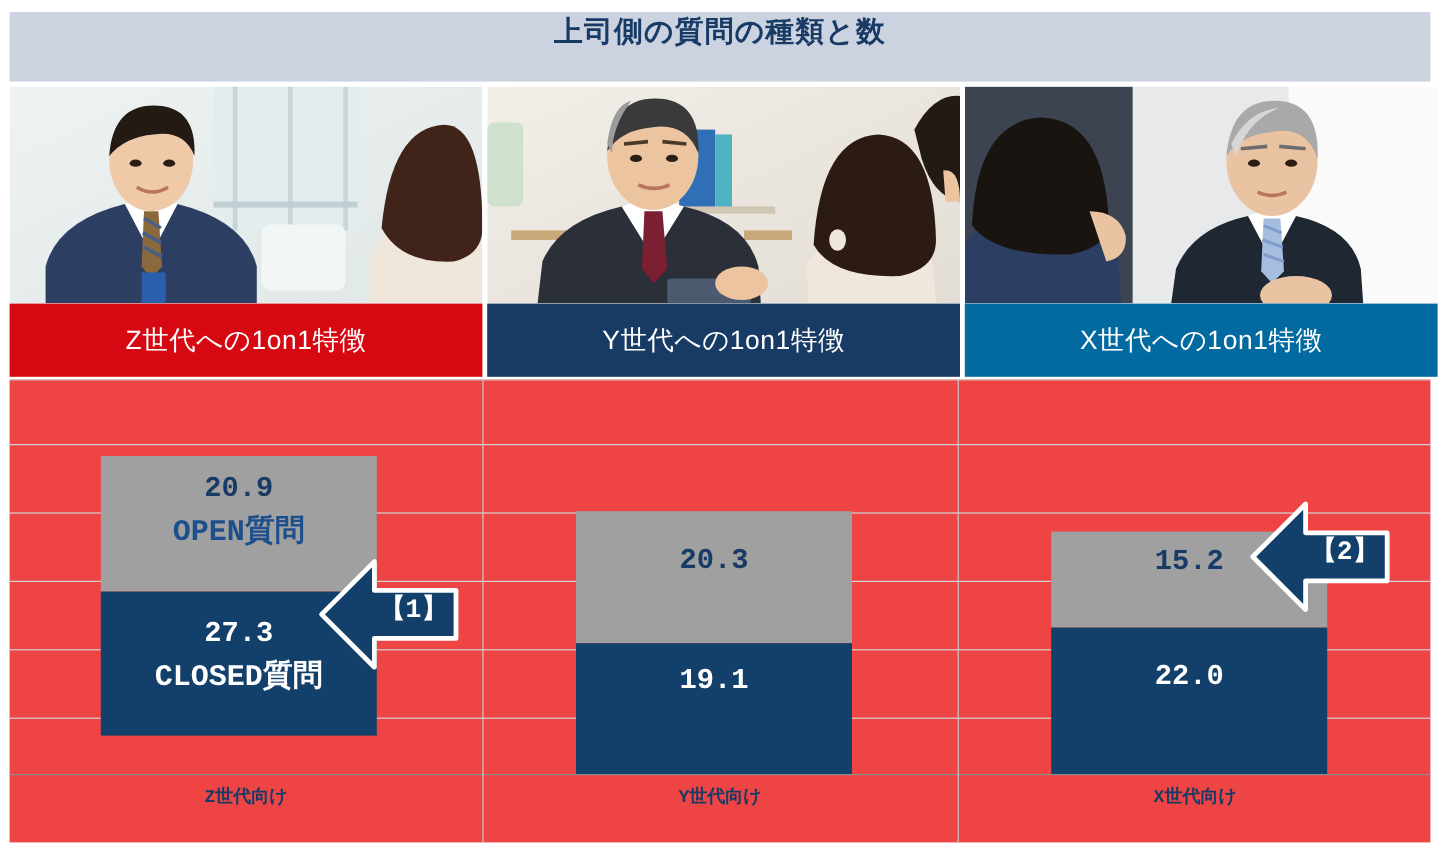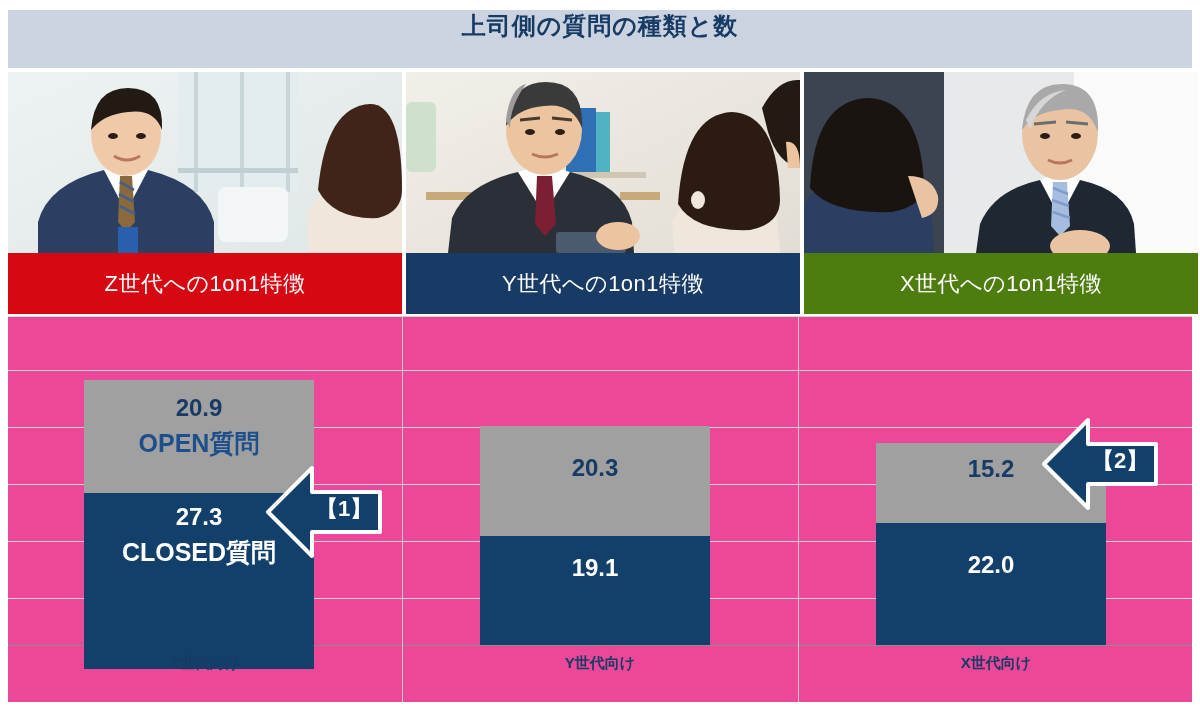--- a/index.html
+++ b/index.html
@@ -30,21 +30,22 @@
 
   .banner{
     position:absolute;left:0;bottom:0;width:394px;height:61px;
     display:flex;align-items:center;justify-content:center;
   }
   .banner span{font-size:22px;font-weight:normal;color:#ffffff;letter-spacing:.5px;}
 
   
   .chart{
     position:absolute;left:8px;top:316px;width:1184px;height:386px;
-    background:#ec4899;
+    background:#ef4444;
+    font-family:Liberation Mono, monospace;
   }
   .grid-line{position:absolute;left:0;width:1184px;height:1px;background:#d4d4d4;}
   .grid-line.base{background:#8c8c8c;}
   .vsep{position:absolute;top:0;width:1px;height:386px;background:#c9c9c9;}
 
   .bar{position:absolute;width:230px;}
   .seg{position:absolute;left:0;width:230px;display:flex;flex-direction:column;
        align-items:center;justify-content:flex-start;box-sizing:border-box;}
   .seg.open{background:#a0a0a0;}
   .seg.closed{background:#12406b;}
@@ -180,21 +181,21 @@
           <ellipse cx="272" cy="64" rx="5" ry="3" fill="#2b1d14"></ellipse>
           <path d="M230 52 L252 50 M262 50 L284 52" stroke="#6d6d6d" stroke-width="3" fill="none"></path>
           <path d="M244 88 Q256 94 268 88" stroke="#b9765c" stroke-width="3" fill="none"></path>
           <ellipse cx="276" cy="174" rx="30" ry="16" fill="#e9c3a2"></ellipse>
 
           <path d="M0 181 L0 132 Q22 96 66 94 Q122 96 128 146 L130 181 Z" fill="#2c3f63"></path>
           <path d="M6 116 Q10 28 64 26 Q116 28 120 112 Q120 134 88 140 Q26 142 6 116 Z" fill="#1a1410"></path>
           <path d="M104 104 Q128 104 134 124 Q136 142 118 146 Z" fill="#e9c3a2"></path>
         </svg>
       </div>
-      <div class="banner" style="background:#4d7c0f;">
+      <div class="banner" style="background:#0369a1;">
         <span>X世代への1on1特徴</span>
       </div>
     </div>
   </div>
 
   <div class="chart">
 
     <div class="grid-line" style="top:0px;"></div>
     <div class="grid-line" style="top:54px;"></div>
     <div class="grid-line" style="top:111px;"></div>
@@ -204,21 +205,21 @@
     <div class="grid-line base" style="top:329px;"></div>
 
     <div class="vsep" style="left:394px;"></div>
     <div class="vsep" style="left:790px;"></div>
 
     <div class="bar" style="left:76px;top:64px;height:265px;">
       <div class="seg open" style="top:0;height:113px;padding-top:16px;">
         <div class="val on-open">20.9</div>
         <div class="cat on-open">OPEN質問</div>
       </div>
-      <div class="seg closed" style="top:113px;height:176px;padding-top:12px;">
+      <div class="seg closed" style="top:113px;height:120px;padding-top:24px;">
         <div class="val on-closed">27.3</div>
         <div class="cat on-closed">CLOSED質問</div>
       </div>
     </div>
 
     <div class="bar" style="left:472px;top:110px;height:219px;">
       <div class="seg open" style="top:0;height:110px;padding-top:30px;">
         <div class="val on-open">20.3</div>
       </div>
       <div class="seg closed" style="top:110px;height:109px;padding-top:20px;">

